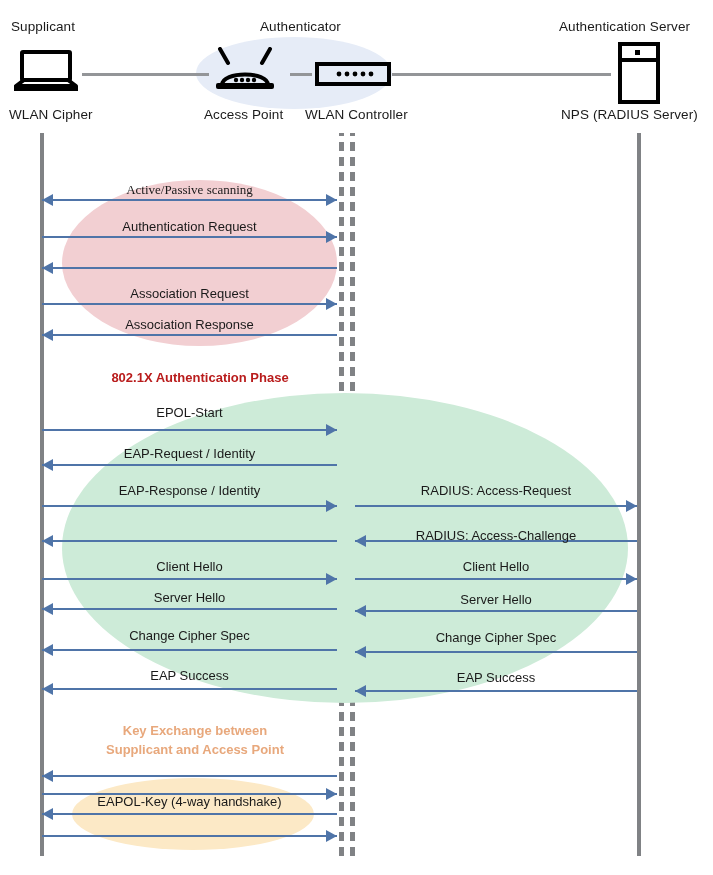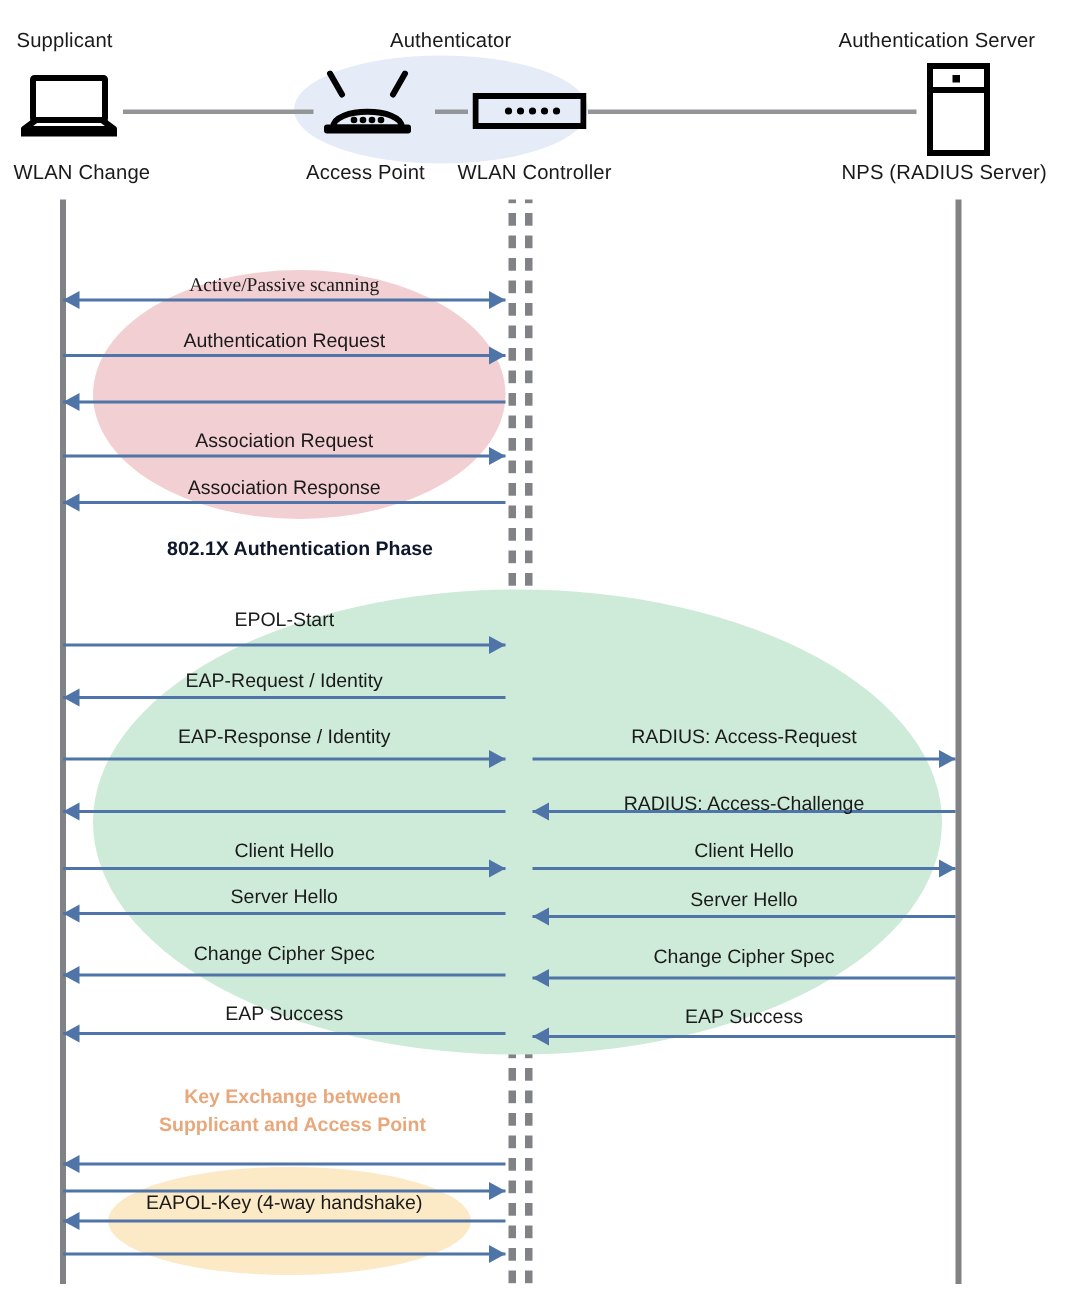--- a/index.html
+++ b/index.html
@@ -171,35 +171,35 @@
   </div>
 
   <div class="devicon" style="left:618px; top:42px;">
     <svg width="42" height="62" viewBox="0 0 42 62" aria-hidden="true">
       <rect x="2" y="2" width="38" height="58" fill="none" stroke="#000" stroke-width="4"></rect>
       <line x1="2" y1="18" x2="40" y2="18" stroke="#000" stroke-width="4"></line>
       <rect x="17" y="8" width="5" height="5" fill="#000"></rect>
     </svg>
   </div>
 
-  <div class="actor-sub" style="left:9px; top:107px;">WLAN Change</div>
+  <div class="actor-sub" style="left:9px; top:107px;">WLAN Cipher</div>
   <div class="actor-sub" style="left:204px; top:107px;">Access Point</div>
   <div class="actor-sub" style="left:305px; top:107px;">WLAN Controller</div>
   <div class="actor-sub" style="left:561px; top:107px;">NPS (RADIUS Server)</div>
 
   <div class="lifeline" style="left:40px; top:133px; height:723px;"></div>
   <div class="lifeline-dashed" style="left:339px; top:133px; height:723px;"></div>
   <div class="lifeline-dashed" style="left:350px; top:133px; height:723px;"></div>
   <div class="lifeline" style="left:637px; top:133px; height:723px;"></div>
 
   <div class="phase-blob" style="left:62px; top:180px; width:275px; height:166px; background:#f2cfd2;"></div>
   <div class="phase-blob" style="left:62px; top:393px; width:566px; height:310px; background:#cdebd8;"></div>
   <div class="phase-blob" style="left:72px; top:778px; width:242px; height:72px; background:#fce9c6;"></div>
 
-  <div class="phase-label" style="left:50px; top:356px; width:300px; color:#0f172a;">802.1X Authentication Phase</div>
+  <div class="phase-label" style="left:50px; top:368px; width:300px; color:#b91c1c;">802.1X Authentication Phase</div>
   <div class="phase-label" style="left:40px; top:721px; width:310px; color:#e8a87c;">Key Exchange between
 Supplicant and Access Point</div>
 
   <div class="msg" style="left:42px; top:199px; width:295px;">
     <div class="msg-line" style="width:295px;"></div>
     <div class="arrowhead arrow-left" style="left:0px;"></div>
     <div class="arrowhead arrow-right" style="left:284px;"></div>
   </div>
   <div class="msg-label" style="left:42px; top:182px; width:295px;font-family:Liberation Serif, serif;">Active/Passive scanning</div>
 

